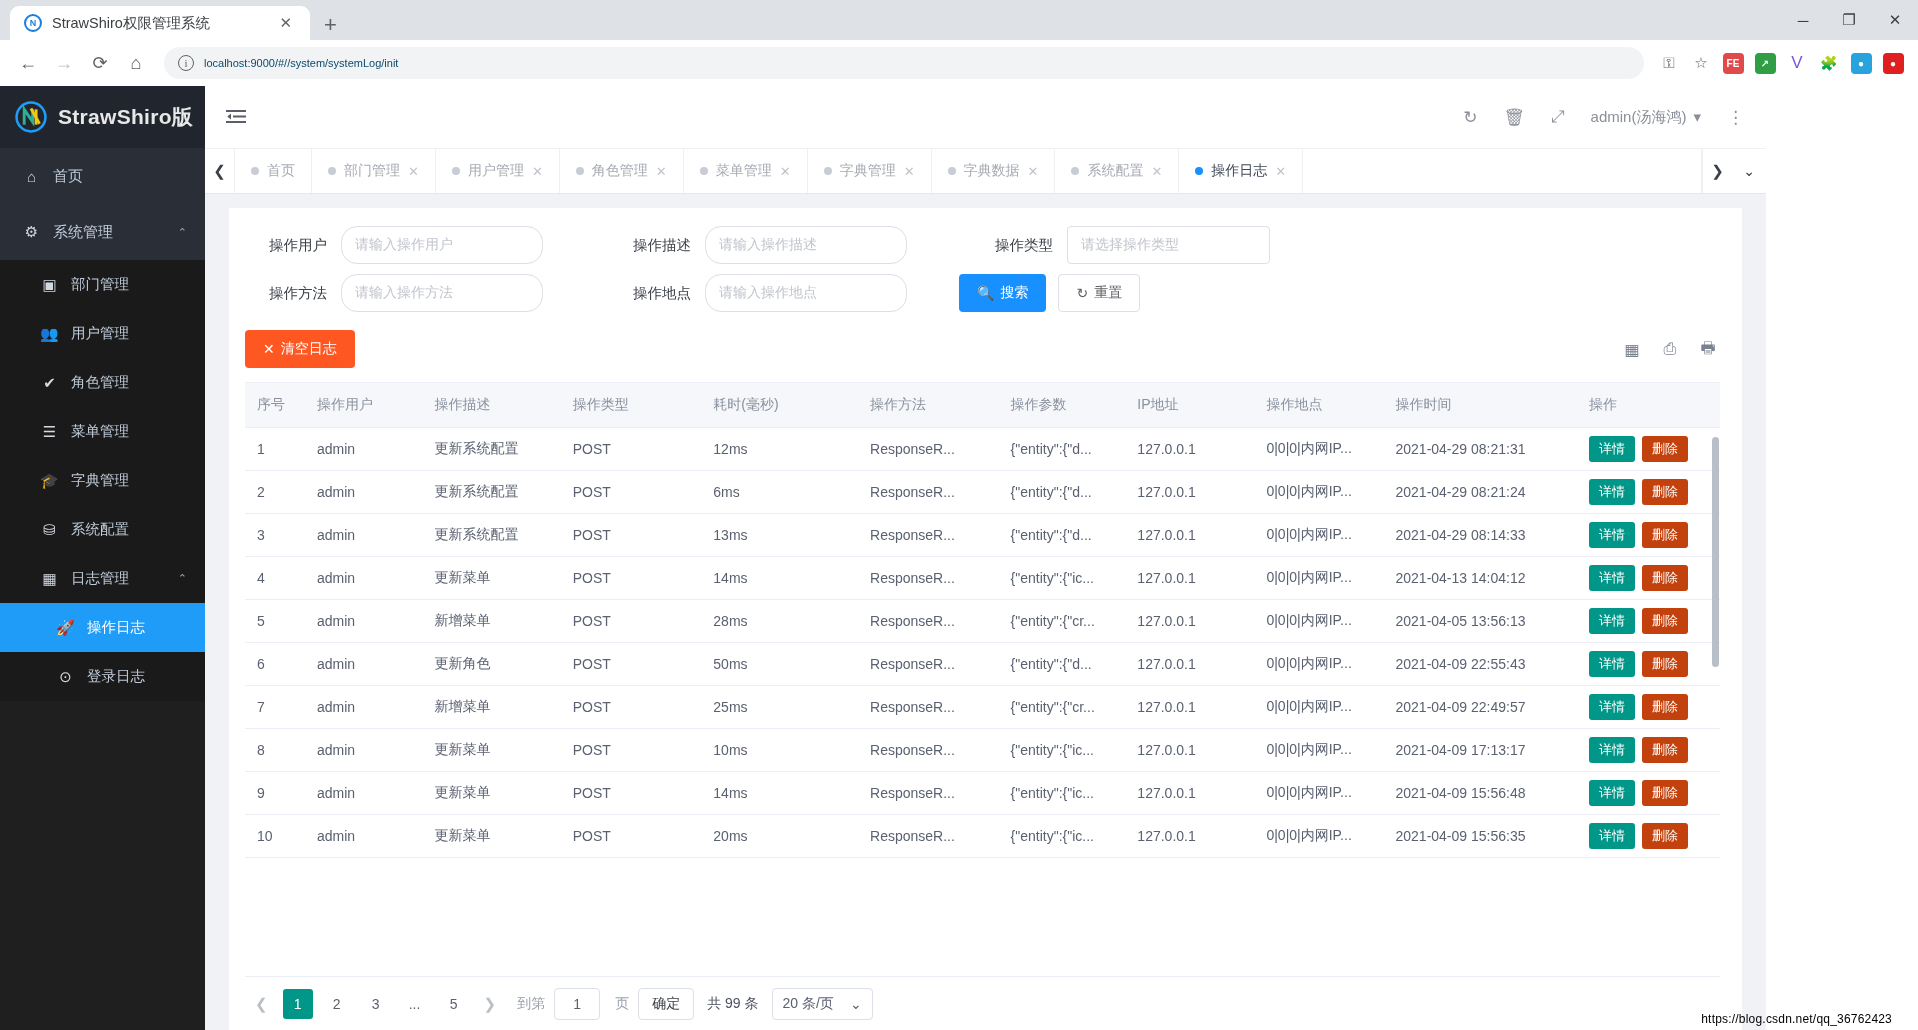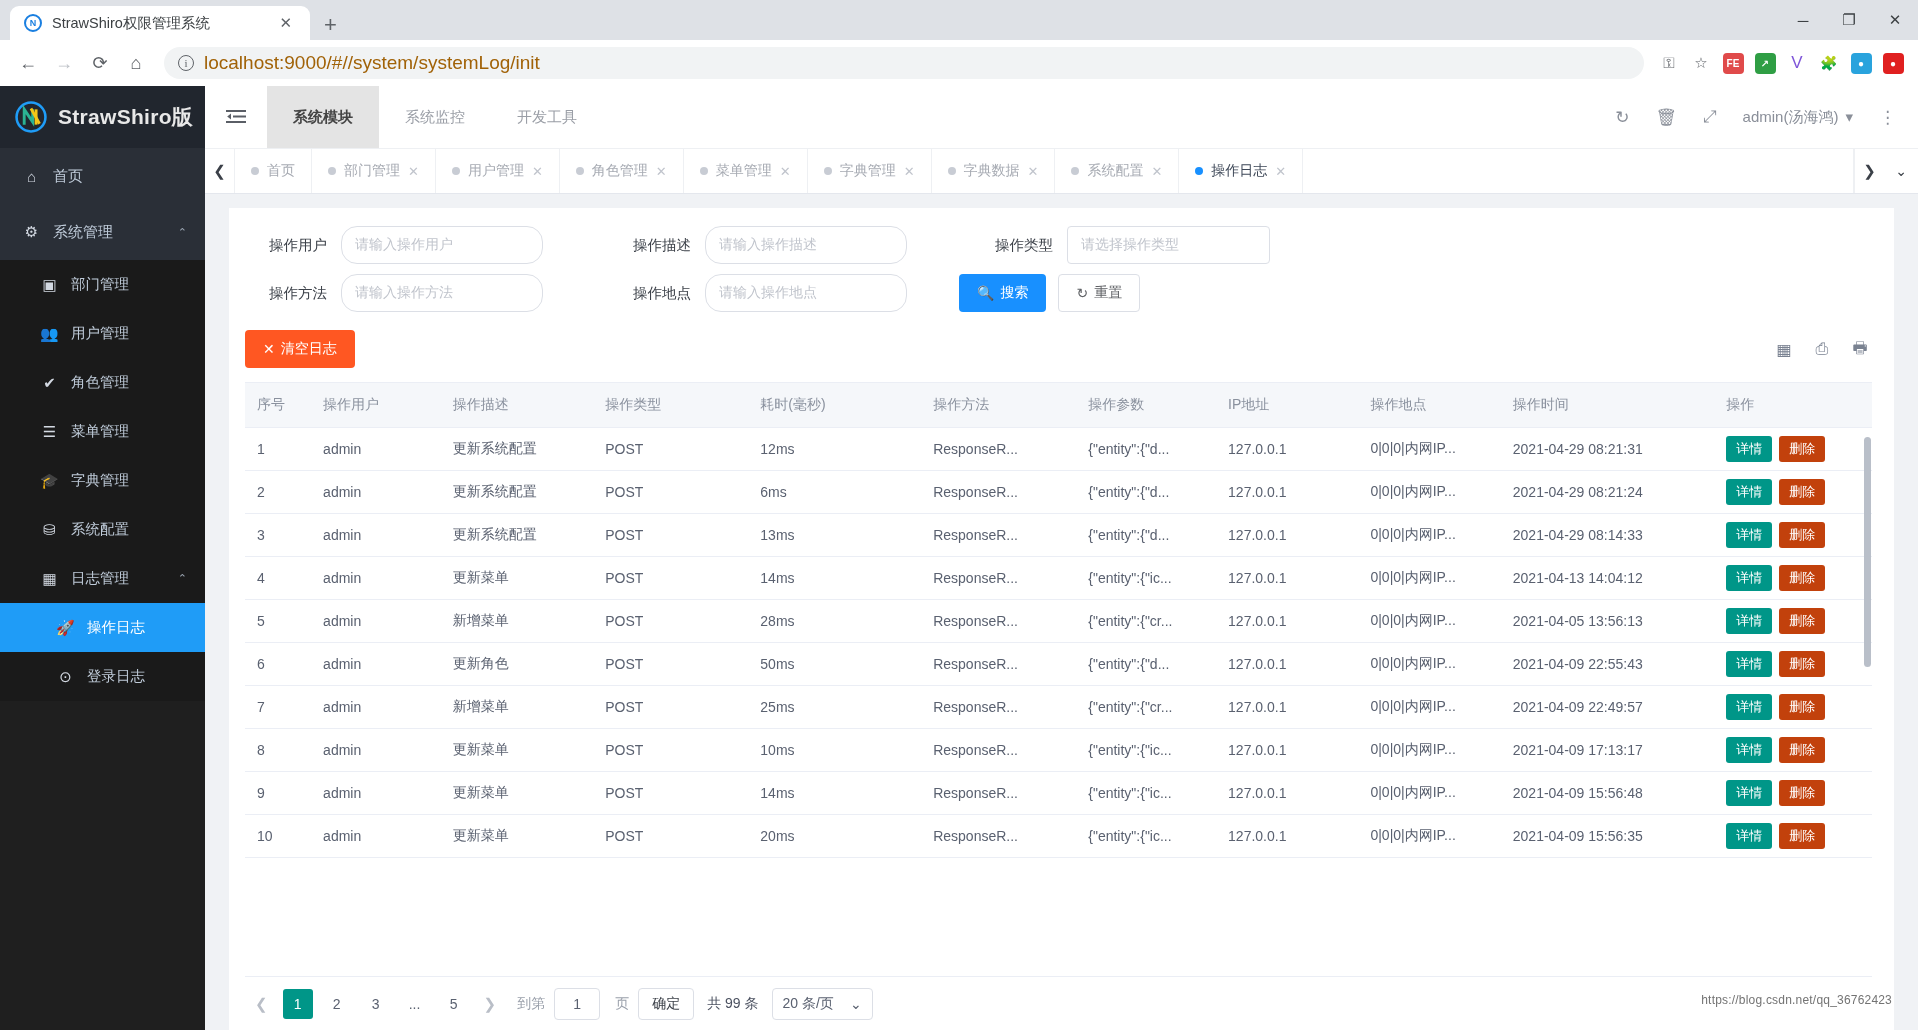--- a/index.html
+++ b/index.html
@@ -39,29 +39,29 @@
   .nav-ico.dim { color: #bdc1c6; }
   .urlbox {
     flex: 1; height: 32px; background: #f1f3f4; border-radius: 16px;
     display: flex; align-items: center; padding: 0 14px; gap: 10px; margin: 0 8px; cursor: text;
   }
   .url-info {
     width: 16px; height: 16px; border-radius: 50%; border: 1.4px solid #5f6368;
     color: #5f6368; font-size: 11px; display: flex; align-items: center; justify-content: center;
     font-family: "Liberation Serif", serif; flex: 0 0 auto;
   }
-  .url-text { font-size: 19px; color: #a16207; white-space: nowrap; }
+  .url-text { font-size: 11px; color: #0c4a6e; white-space: nowrap; }
   .ext-row { display: flex; align-items: center; gap: 6px; }
   .ext-ico { width: 26px; height: 26px; display: flex; align-items: center; justify-content: center;
              font-size: 15px; color: #5f6368; cursor: pointer; }
   .ext-sq { width: 21px; height: 21px; border-radius: 4px; display: flex; align-items: center;
             justify-content: center; font-size: 10px; color: #fff; font-weight: bold; }
 
   
-  .app { display: flex; width: 1918px; height: 944px; }
+  .app { display: flex; width: 1766px; height: 944px; }
 
   
   .sidebar { width: 205px; background: #1f1f1f; flex: 0 0 205px; overflow: hidden; }
   .brand {
     height: 62px; background: #21262e; display: flex; align-items: center;
     padding-left: 14px; gap: 10px;
   }
   .brand-logo { width: 34px; height: 34px; flex: 0 0 auto; }
   .brand-name { color: #e8e8e8; font-size: 21px; font-weight: bold; letter-spacing: .3px; }
   .menu-root { background: #2a2f37; }
@@ -196,22 +196,22 @@
   .pg-ok {
     height: 32px; padding: 0 13px; border: 1px solid #dcdfe6; border-radius: 4px;
     display: flex; align-items: center; font-size: 14px; color: #3c4149; cursor: pointer; background: #fff;
   }
   .pg-total { font-size: 14px; color: #4b5160; margin: 0 4px; }
   .pg-size {
     height: 32px; padding: 0 10px; border: 1px solid #dcdfe6; border-radius: 4px;
     display: flex; align-items: center; gap: 16px; font-size: 14px; color: #5a6170; cursor: pointer; background: #fff;
   }
   .watermark {
-    position: absolute; right: 26px; bottom: 23px; font-size: 12px;
-    color: #737373; letter-spacing: .2px;
+    position: absolute; right: 26px; bottom: 4px; font-size: 12px;
+    color: #000000; letter-spacing: .2px;
   }
 </style>
 </head>
 <body>
 
 <div class="browser-chrome">
   <div class="tabstrip">
     <div class="btab">
       <span class="btab-fav">N</span>
       <span class="btab-title">StrawShiro权限管理系统</span>
@@ -326,25 +326,20 @@
   <div class="main">
 
     <div class="topbar">
       <div class="collapse-btn">
         <svg width="20" height="16" viewBox="0 0 20 16">
           <rect x="0" y="1" width="20" height="2" fill="#5a5e66"></rect>
           <rect x="7" y="6.5" width="13" height="2" fill="#5a5e66"></rect>
           <rect x="0" y="12" width="20" height="2" fill="#5a5e66"></rect>
           <path d="M5 4.5 L1.2 7.5 L5 10.5 Z" fill="#5a5e66"></path>
         </svg>
-      </div>
-      <div class="topnav">
-        <div class="topnav-item active">系统模块</div>
-        <div class="topnav-item">系统监控</div>
-        <div class="topnav-item">开发工具</div>
       </div>
       <div class="topbar-right">
         <span class="tb-ico">↻</span>
         <span class="tb-ico">🗑</span>
         <span class="tb-ico">⤢</span>
         <span class="tb-user">
           <span>admin(汤海鸿)</span>
           <span>▾</span>
         </span>
         <span class="tb-ico">⋮</span>

